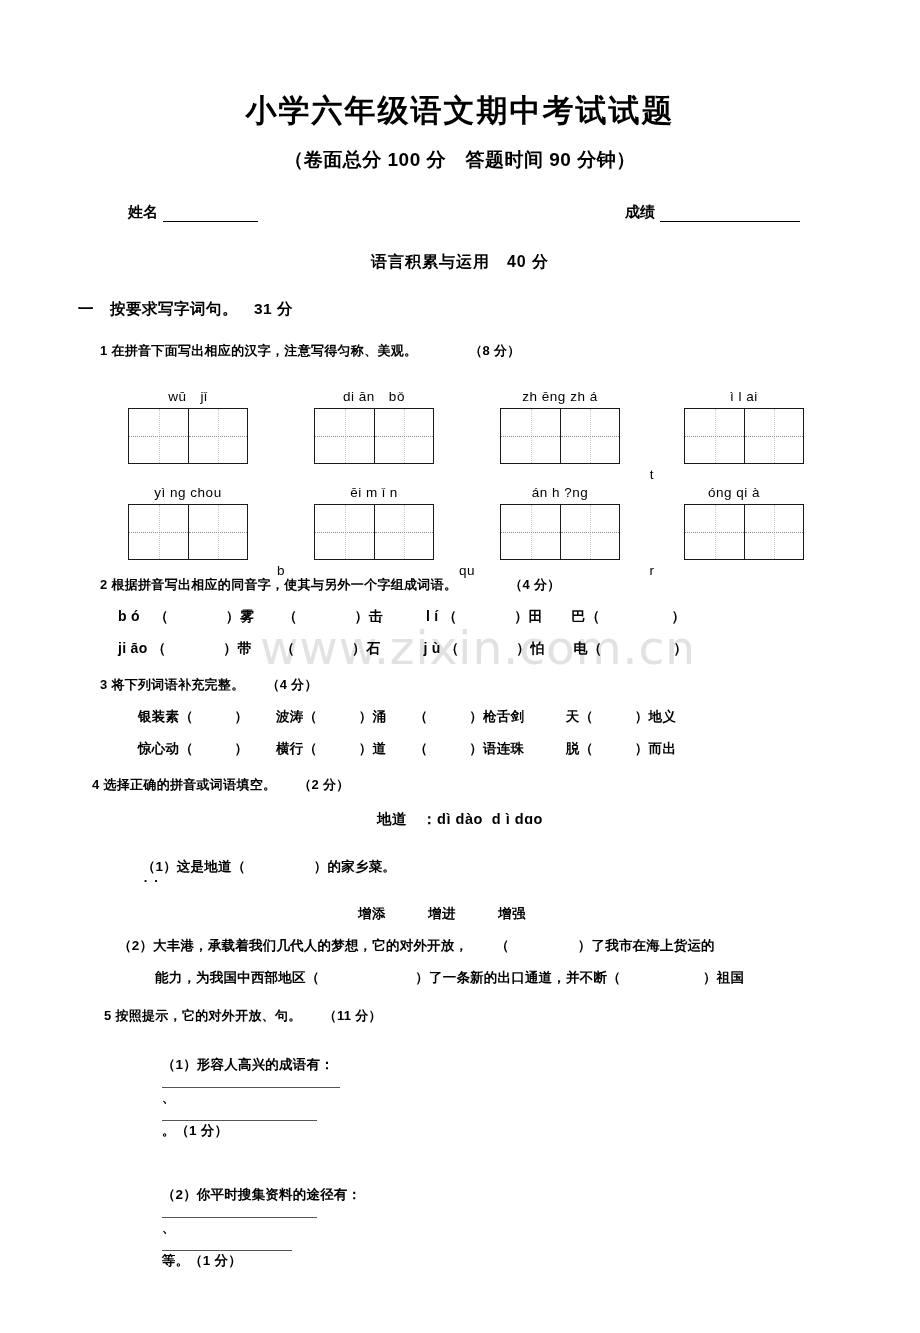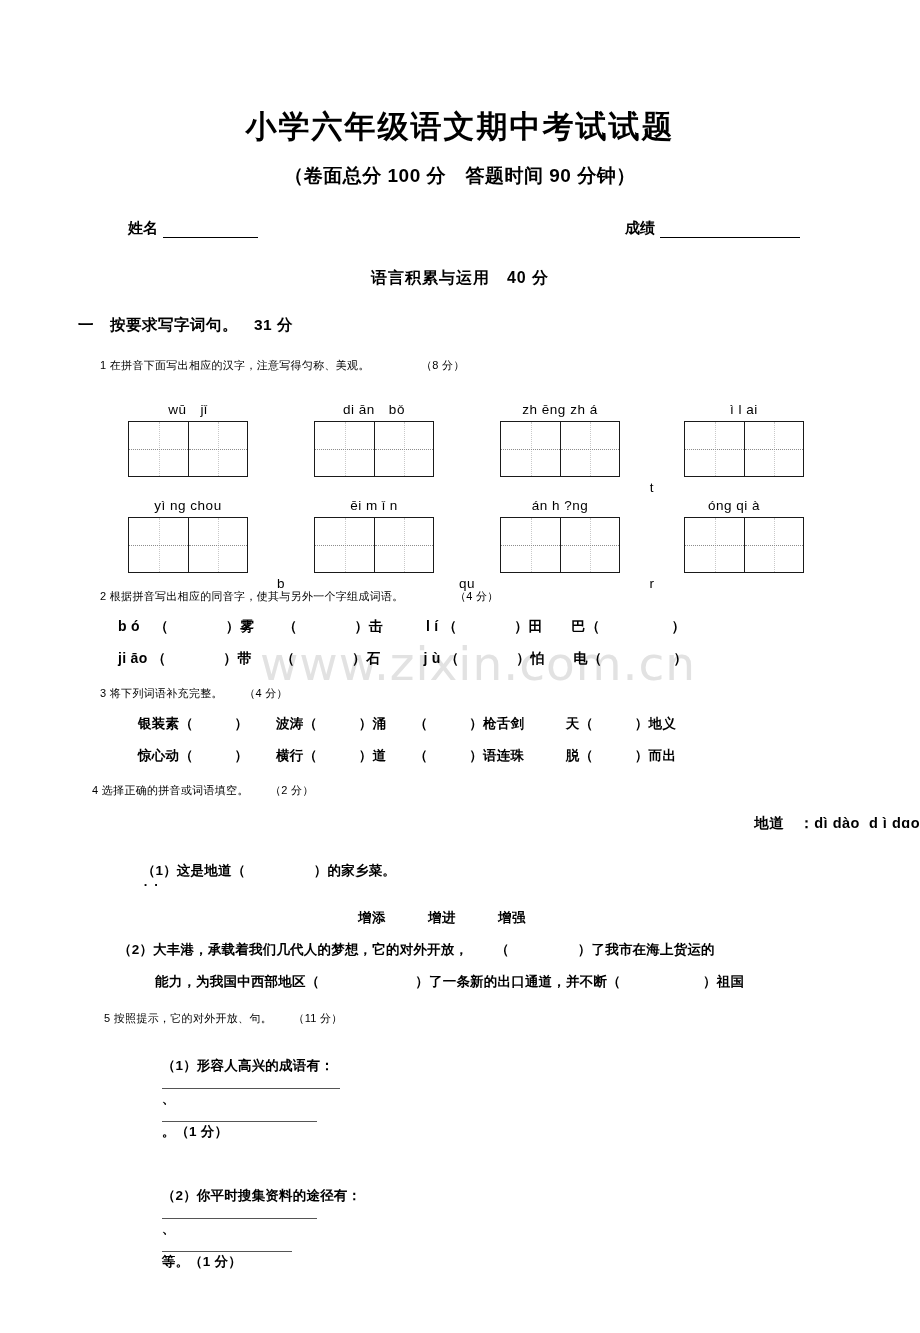--- a/index.html
+++ b/index.html
@@ -40,21 +40,21 @@
   }
 
   .content { position: relative; z-index: 2; }
 
   
   .doc-title {
     text-align: center;
     font-size: 31px;
     font-weight: bold;
     letter-spacing: 2px;
-    margin: 16px;
+    margin: 0;
     padding-top: 92px;
     line-height: 1.2;
   }
   .doc-subtitle {
     text-align: center;
     font-size: 19px;
     font-weight: bold;
     margin-top: 18px;
     letter-spacing: 0.5px;
   }
@@ -93,22 +93,22 @@
   .qhead {
     font-size: 15.5px;
     font-weight: bold;
     margin-top: 26px;
     padding-left: 78px;
     letter-spacing: 0.5px;
   }
 
   
   .subq {
-    font-size: 11px;
-    font-weight: normal;
+    font-size: 13px;
+    font-weight: bold;
     padding-left: 100px;
     margin-top: 22px;
     letter-spacing: 0.3px;
   }
   .subq .pts { margin-left: 48px; }
 
   
   .grid-block { margin-top: 12px; padding-left: 128px; }
   .grid-row {
     display: flex;
@@ -175,21 +175,21 @@
     font-weight: bold;
     padding-left: 138px;
     margin-top: 14px;
     white-space: pre;
     letter-spacing: 0.3px;
   }
 
   .centered-line {
     font-size: 14.5px;
     font-weight: bold;
-    text-align: right;
+    text-align: center;
     margin-top: 16px;
     white-space: pre;
     letter-spacing: 0.5px;
   }
   .choice-line {
     font-size: 13.5px;
     font-weight: bold;
     margin-top: 14px;
     padding-left: 358px;
     white-space: pre;

